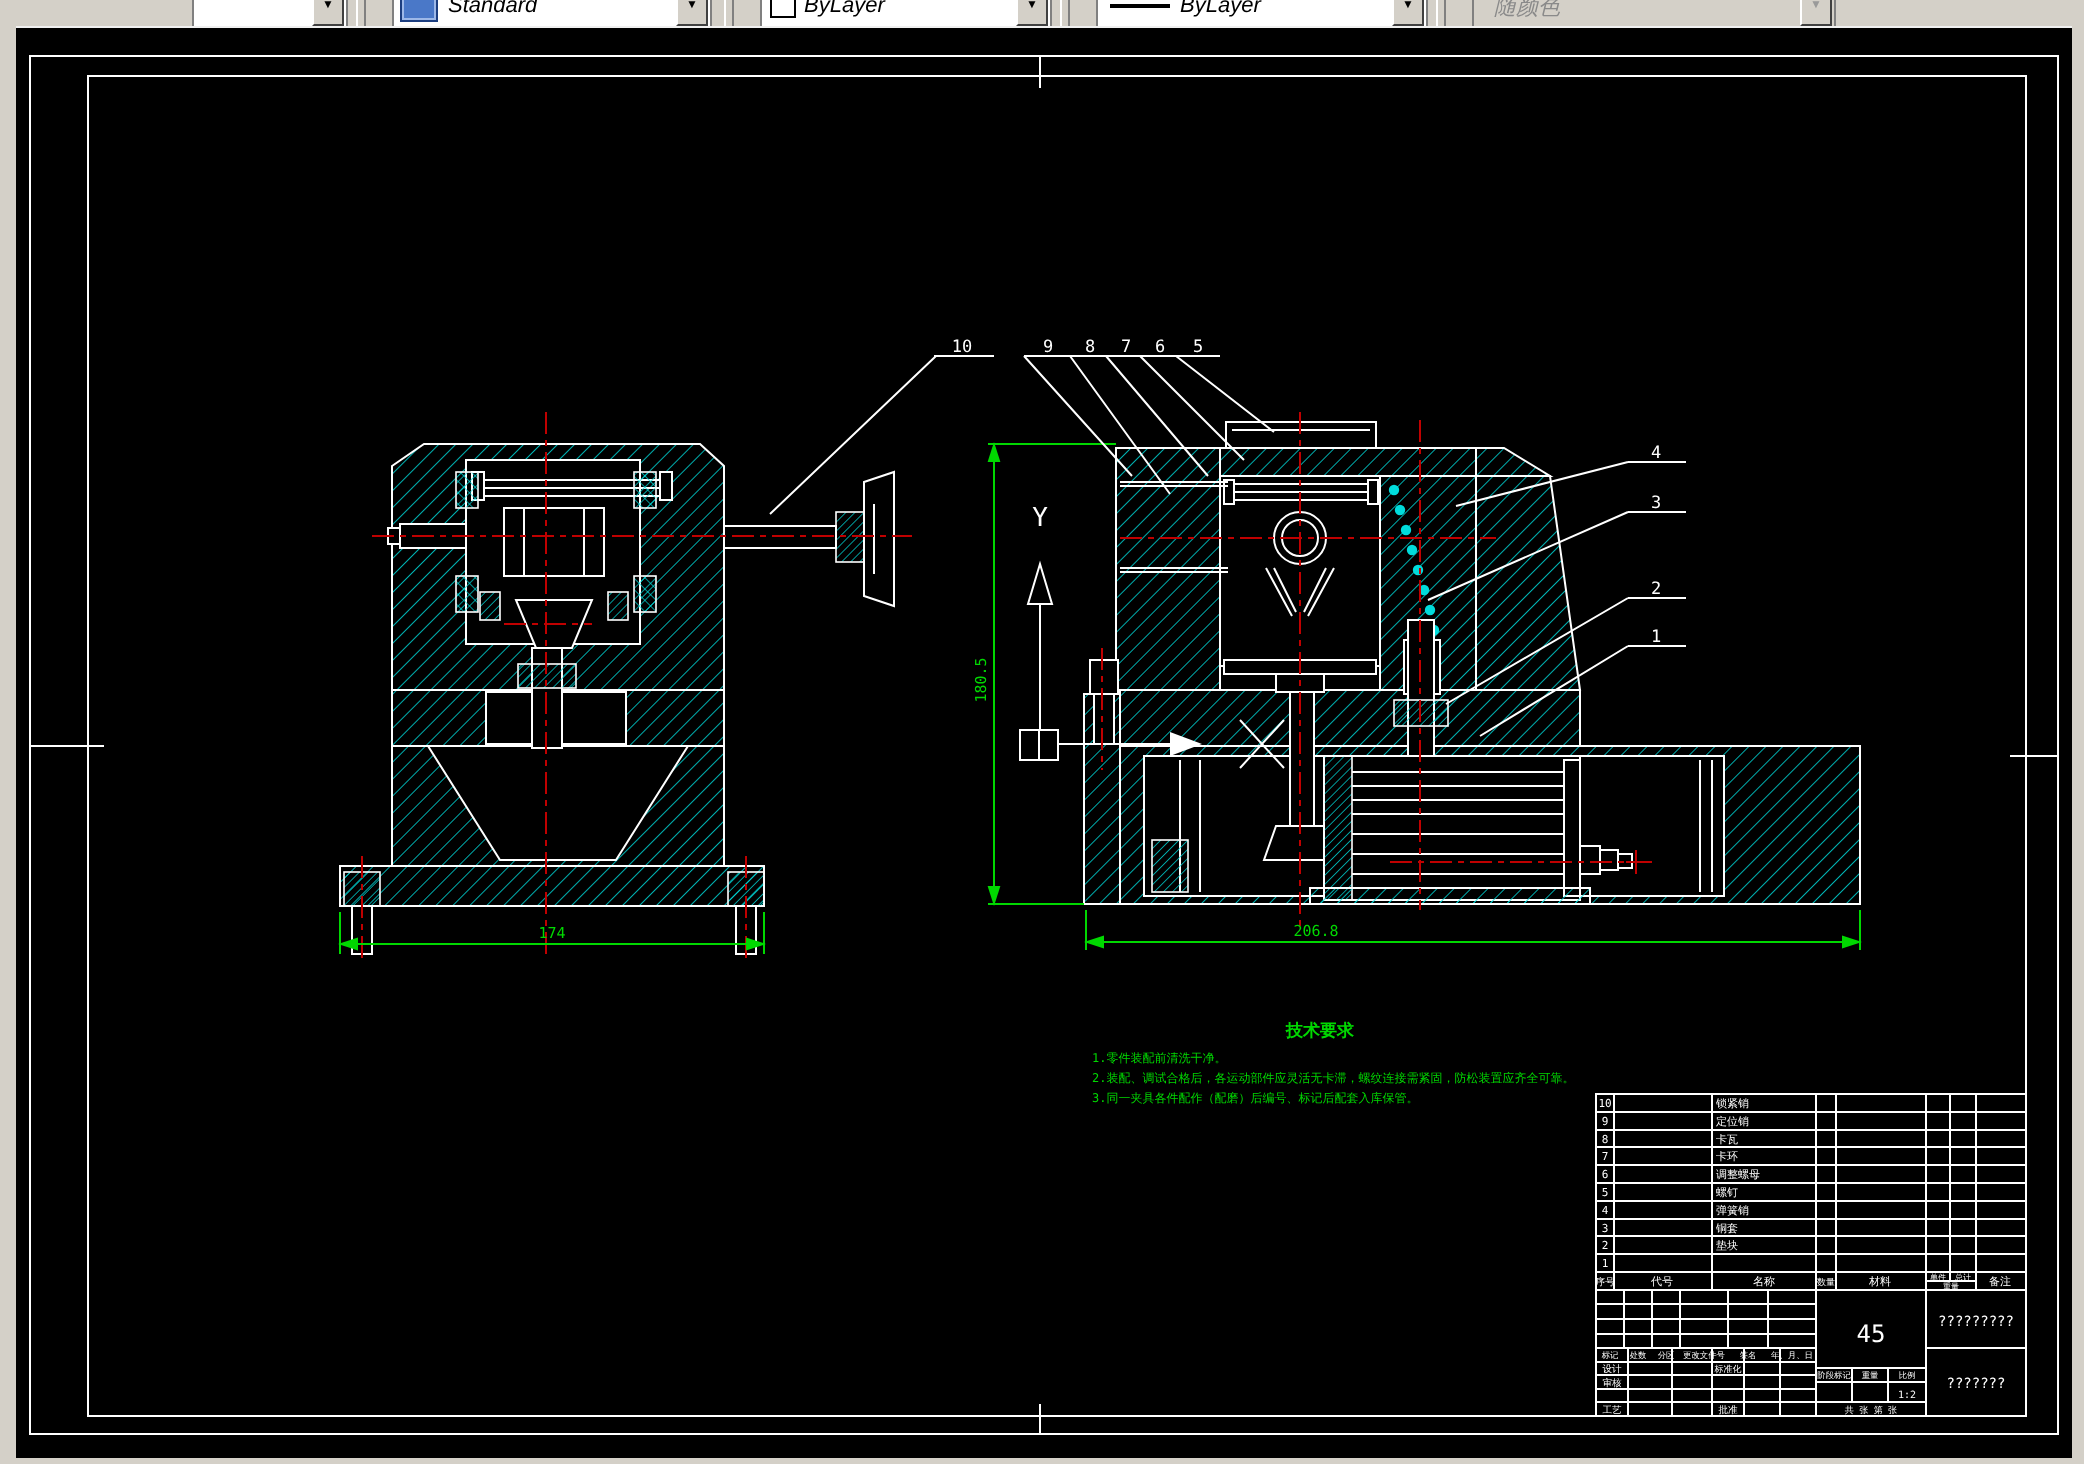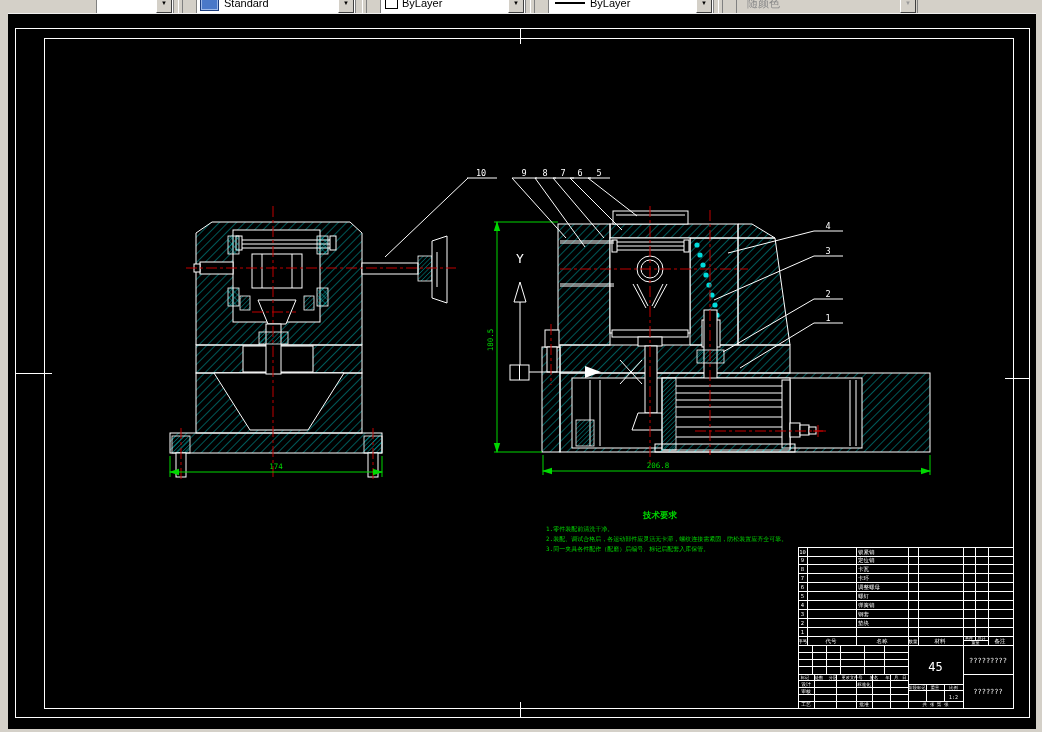--- a/index.html
+++ b/index.html
@@ -1,19 +1,19 @@
 <!DOCTYPE html>
 <html><head>
 <meta charset="utf-8">
 <style>
   html,body{margin:0;padding:0;background:#d4d0c8;width:1042px;height:732px;overflow:hidden;
             font-family:"Liberation Sans",sans-serif;}
   #window{position:relative;width:1042px;height:732px;background:#d4d0c8;}
   
-  #toolbar{position:absolute;left:0;top:0;width:1042px;height:13px;background:#d4d0c8;overflow:hidden;}
+  #toolbar{position:absolute;left:0;top:0;width:1042px;height:13px;background:#d4d0c8;overflow:hidden;font-style:italic;}
   .combo{position:absolute;top:-9px;height:22px;background:#fff;border:1px solid #808080;
          border-bottom-color:#fff;display:flex;align-items:center;font-size:11px;color:#000;
          font-family:"Liberation Sans",sans-serif;}
   .combo .arrowbtn{position:absolute;right:1px;top:1px;bottom:1px;width:14px;background:#d4d0c8;
          border:1px solid;border-color:#fff #404040 #404040 #fff;display:flex;align-items:center;justify-content:center;
          font-size:6px;color:#000;}
   .combo.gray{background:#d4d0c8;color:#8a8a8a;}
   .combo.gray .arrowbtn{color:#9a9a9a;}
   .ridge{position:absolute;top:0;height:13px;width:3px;border-left:1px solid #fff;border-right:1px solid #808080;}
   .swatch{width:11px;height:9px;border:1px solid #000;background:#fff;margin:0 4px 0 4px;}

